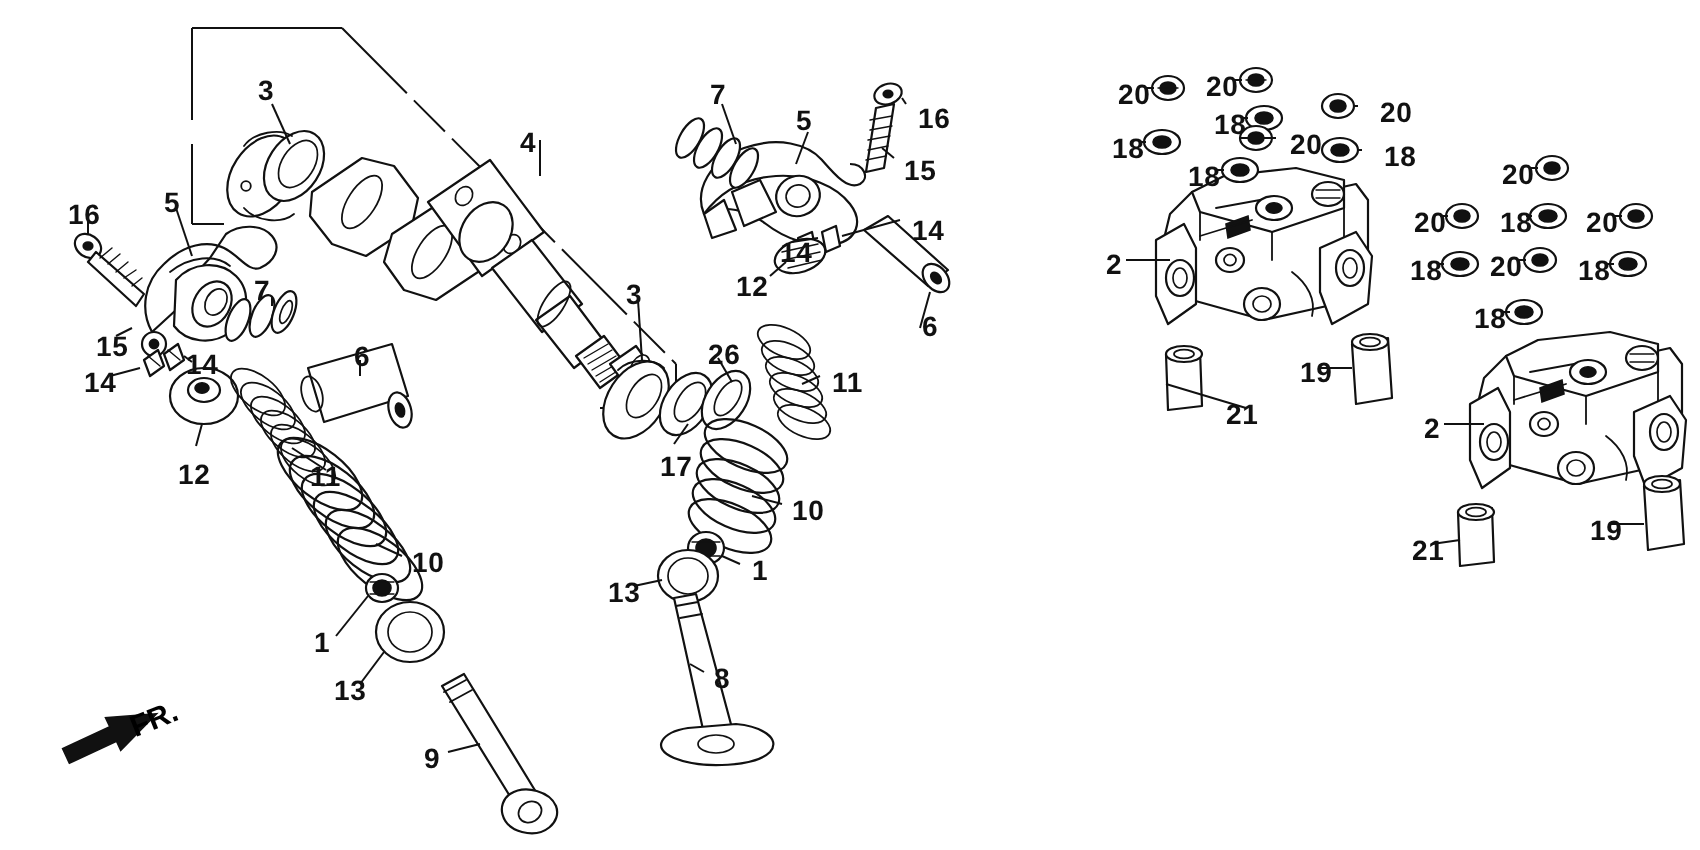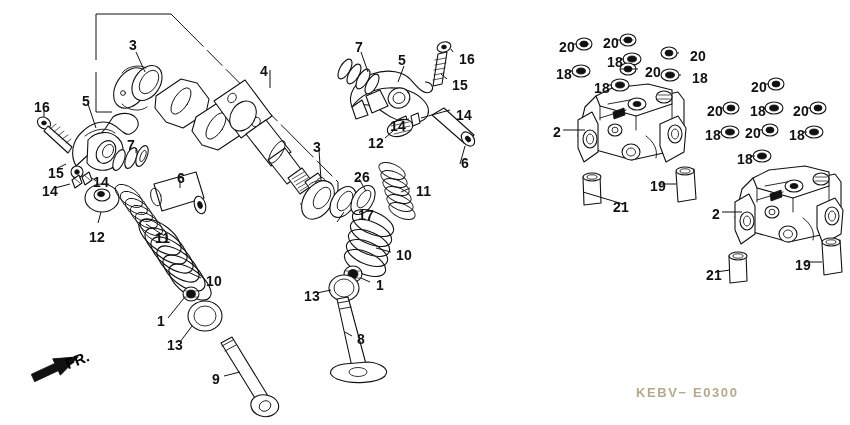--- a/index.html
+++ b/index.html
@@ -495,21 +495,21 @@
       <div class="lbl" style="left: 390px; top: 119px;">14</div>
       <div class="lbl" style="left: 461px; top: 156px;">6</div>
       <div class="lbl" style="left: 127px; top: 138px;">7</div>
       <div class="lbl" style="left: 313px; top: 140px;">3</div>
       <div class="lbl" style="left: 48px; top: 166px;">15</div>
       <div class="lbl" style="left: 177px; top: 171px;">6</div>
       <div class="lbl" style="left: 354px; top: 170px;">26</div>
       <div class="lbl" style="left: 42px; top: 184px;">14</div>
       <div class="lbl" style="left: 93px; top: 175px;">14</div>
       <div class="lbl" style="left: 416px; top: 184px;">11</div>
-      <div class="lbl" style="left: 330px; top: 208px; margin-left: 28px;">17</div>
+      <div class="lbl" style="left: 330px; top: 226px;">17</div>
       <div class="lbl" style="left: 89px; top: 230px;">12</div>
       <div class="lbl" style="left: 155px; top: 231px;">11</div>
       <div class="lbl" style="left: 396px; top: 248px;">10</div>
       <div class="lbl" style="left: 206px; top: 274px;">10</div>
       <div class="lbl" style="left: 376px; top: 278px;">1</div>
       <div class="lbl" style="left: 304px; top: 289px;">13</div>
       <div class="lbl" style="left: 157px; top: 314px;">1</div>
       <div class="lbl" style="left: 357px; top: 332px;">8</div>
       <div class="lbl" style="left: 167px; top: 338px;">13</div>
       <div class="lbl" style="left: 212px; top: 372px;">9</div>
@@ -534,15 +534,14 @@
       <div class="lbl" style="left: 737px; top: 152px;">18</div>
       <div class="lbl" style="left: 650px; top: 179px;">19</div>
       <div class="lbl" style="left: 613px; top: 200px;">21</div>
       <div class="lbl" style="left: 712px; top: 207px;">2</div>
       <div class="lbl" style="left: 795px; top: 258px;">19</div>
       <div class="lbl" style="left: 706px; top: 268px;">21</div>
     </div>
 
 <div class="frtag" style="left:66px;top:356px;">FR.</div>
 
-<div class="watermark" style="left:636px;top:385px;">KEBV− E0300</div>
 
 </div>
 
 </body></html>

